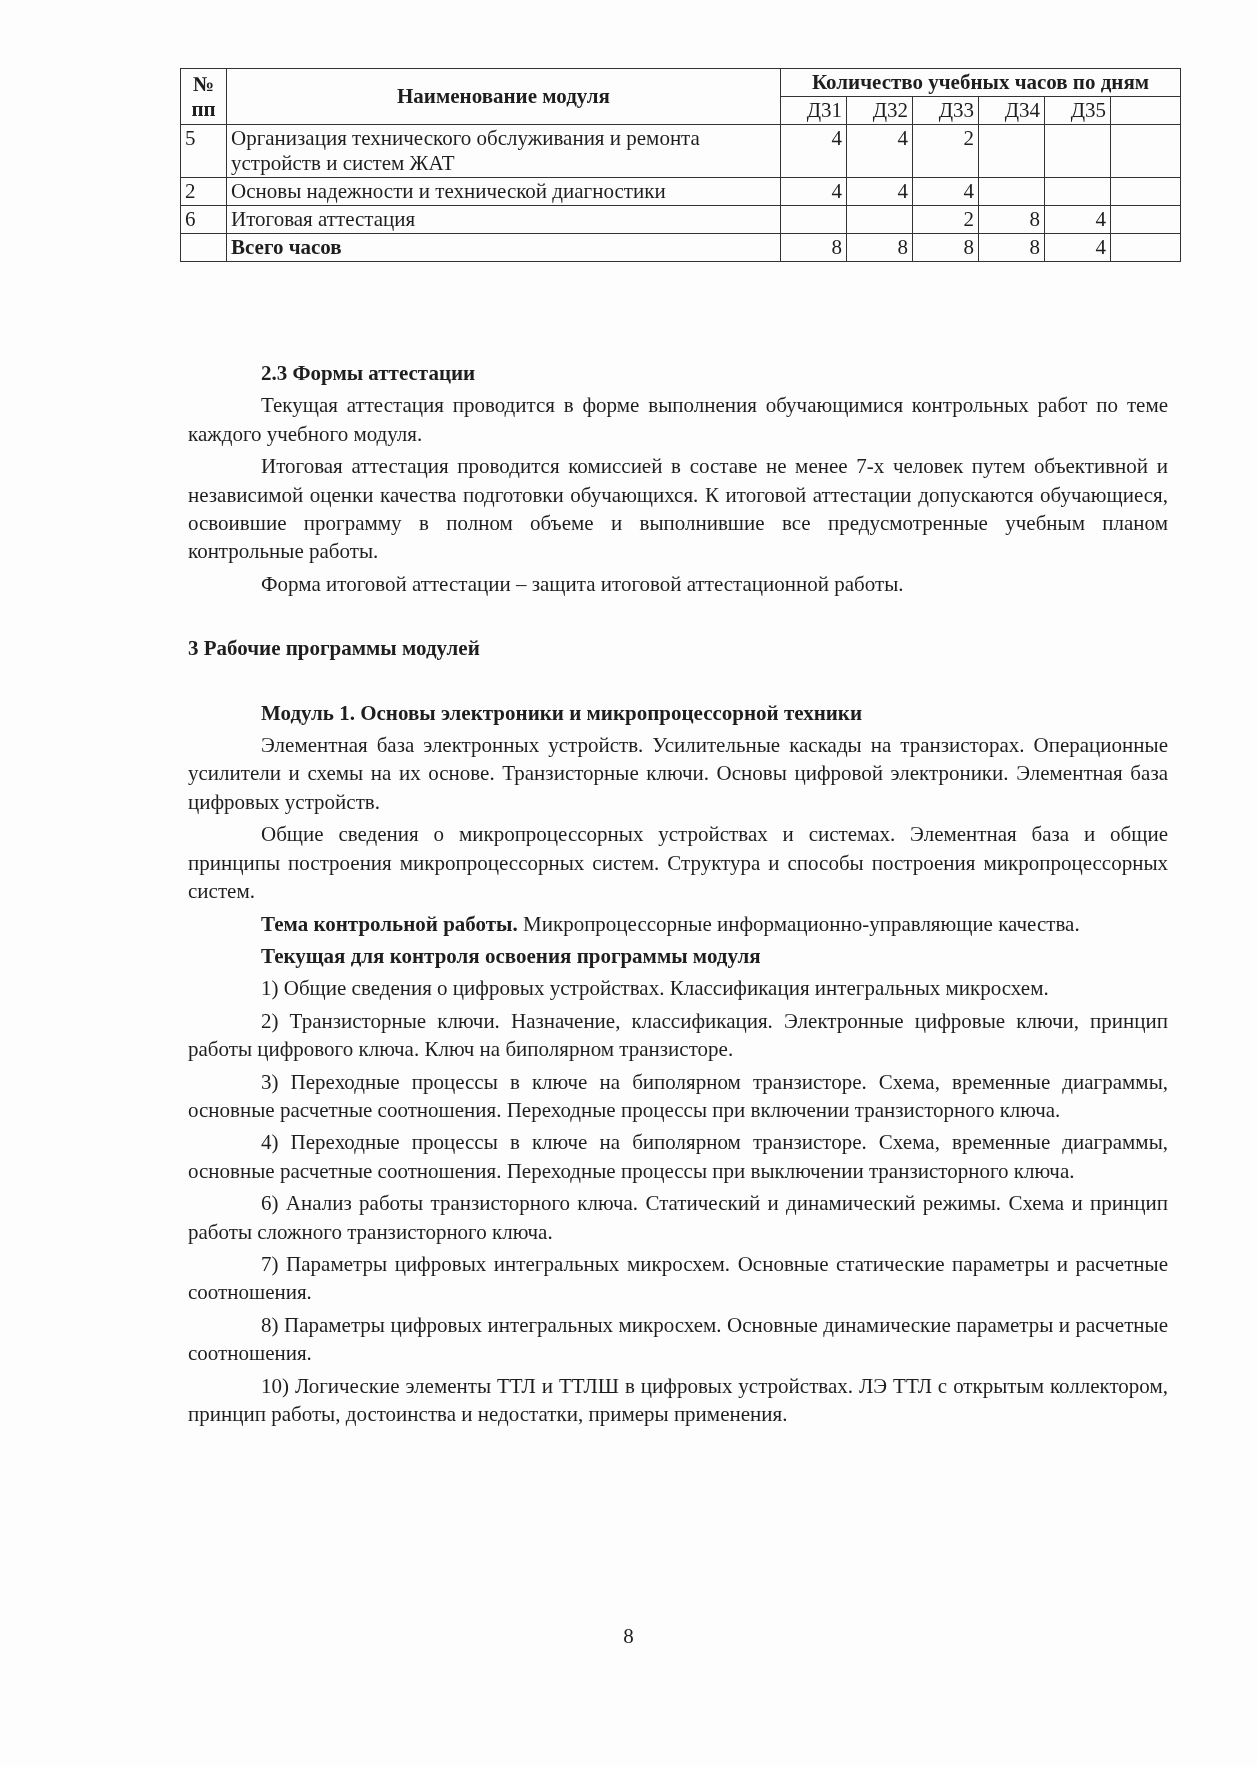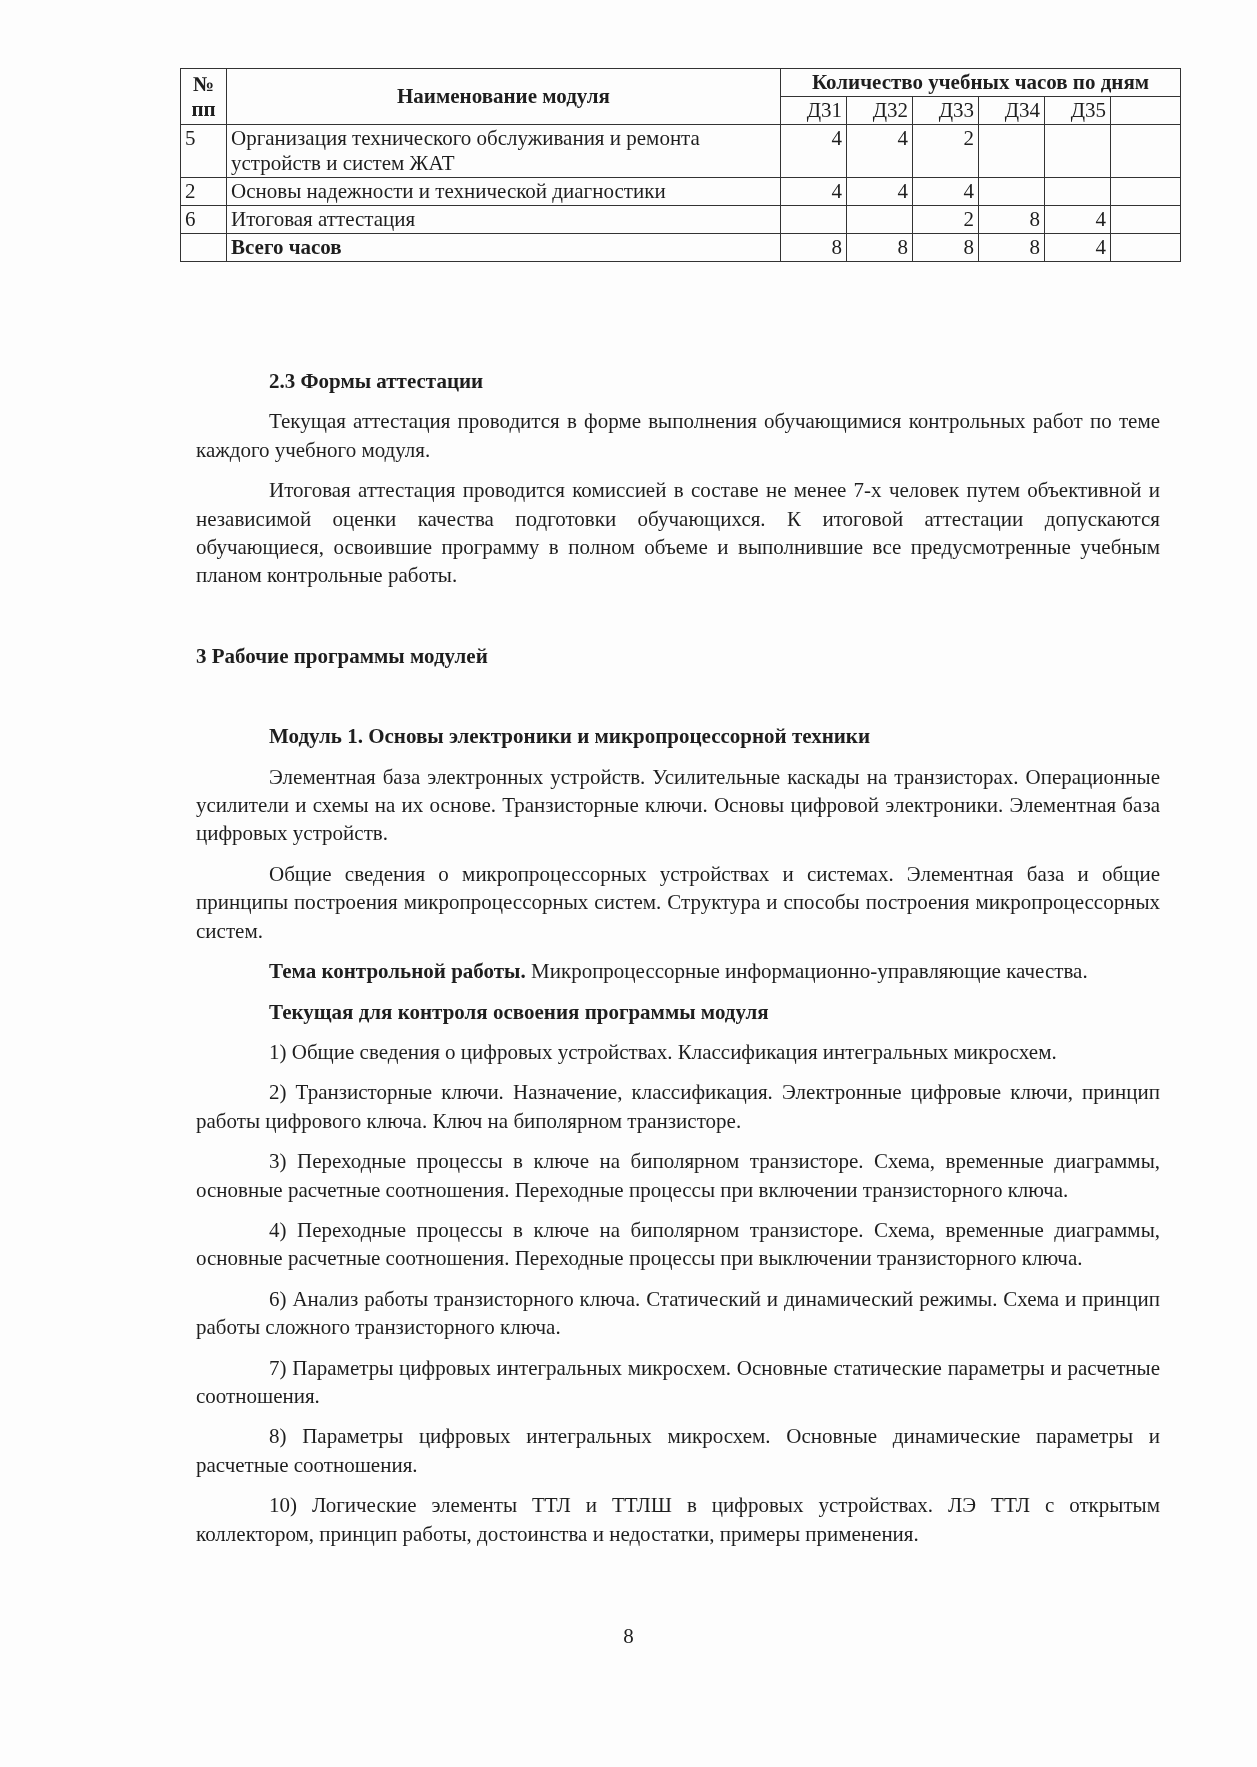--- a/index.html
+++ b/index.html
@@ -17,21 +17,21 @@
       border: 1.5px solid #333; padding: 1px 4px; vertical-align: top;
     }
     table.hours th { font-weight: bold; text-align: center; vertical-align: middle; }
     table.hours .num { text-align: right; padding-left: 22px; }
     table.hours .col-no { text-align: left; }
     .bold { font-weight: bold; }
     .content {
       position: absolute; left: 184px; top: 355px; width: 988px;
       font-size: 21px; line-height: 28.4px; text-align: justify;
     }
-    .content p { margin: 12px; }
+    .content p { margin: 4px; }
     .indent { text-indent: 73px; }
     .center { text-align: left; }
     .gap { height: 28px; }
     .page-number { position: absolute; left: 0; width: 1257px; top: 1624px; text-align: center; font-size: 21px; }
   </style>
 </head>
 <body>
 
 <table class="hours">
   <colgroup>
@@ -98,20 +98,21 @@
     <td class="num">4</td>
     <td class="num"></td>
   </tr>
 </tbody>
   </table>
 
 <div class="content">
   <p class="indent bold">2.3 Формы аттестации</p>
   <p class="indent">Текущая аттестация проводится в форме выполнения обучающимися контрольных работ по теме каждого учебного модуля.</p>
   <p class="indent">Итоговая аттестация проводится комиссией в составе не менее 7-х человек путем объективной и независимой оценки качества подготовки обучающихся. К итоговой аттестации допускаются обучающиеся, освоившие программу в полном объеме и выполнившие все предусмотренные учебным планом контрольные работы.</p>
+  <p class="indent">Форма итоговой аттестации – защита итоговой аттестационной работы.</p>
   <div class="gap"></div>
   <p class="center bold">3 Рабочие программы модулей</p>
   <div class="gap"></div>
   <p class="indent bold">Модуль 1. Основы электроники и микропроцессорной техники</p>
   <p class="indent">Элементная база электронных устройств. Усилительные каскады на транзисторах. Операционные усилители и схемы на их основе. Транзисторные ключи. Основы цифровой электроники. Элементная база цифровых устройств.</p>
   <p class="indent">Общие сведения о микропроцессорных устройствах и системах. Элементная база и общие принципы построения микропроцессорных систем. Структура и способы построения микропроцессорных систем.</p>
   <p class="indent"><span class="bold">Тема контрольной работы.</span><span> Микропроцессорные информационно-управляющие качества.</span></p>
   <p class="indent bold">Текущая для контроля освоения программы модуля</p>
   <p class="indent">1) Общие сведения о цифровых устройствах. Классификация интегральных микросхем.</p>
   <p class="indent">2) Транзисторные ключи. Назначение, классификация. Электронные цифровые ключи, принцип работы цифрового ключа. Ключ на биполярном транзисторе.</p>

